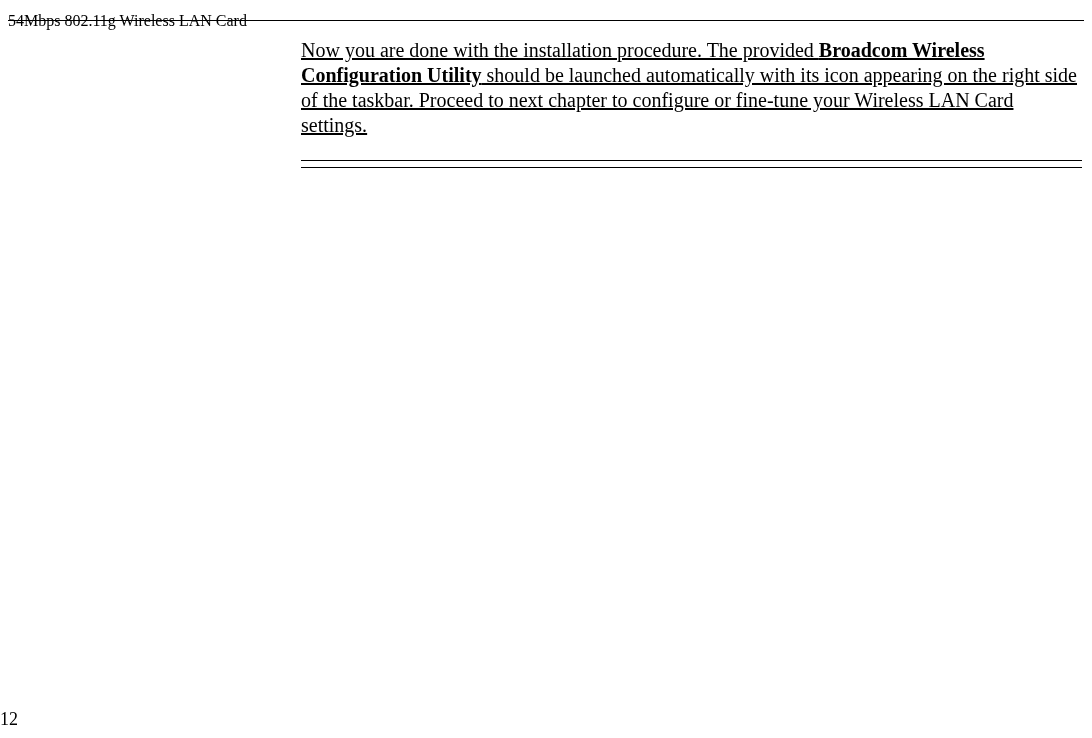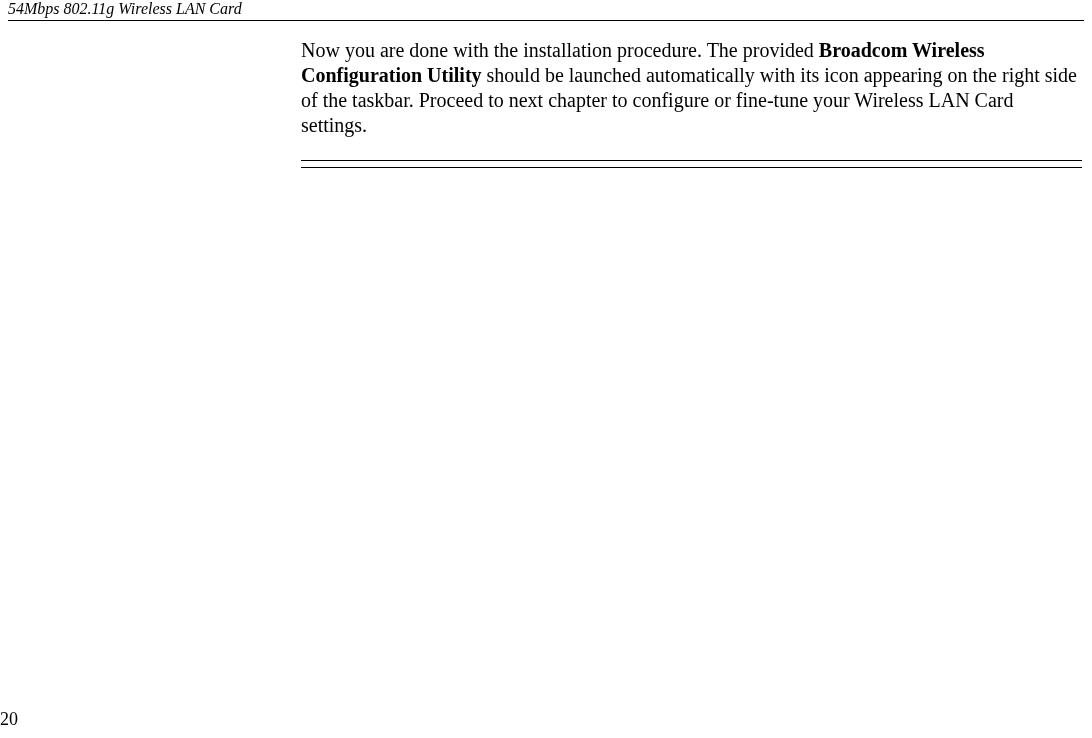--- a/index.html
+++ b/index.html
@@ -9,39 +9,39 @@
     }
     body {
       font-family: 'Times New Roman', Times, serif;
       width: 1092px;
       height: 738px;
       background: white;
       position: relative;
     }
     .header {
       position: absolute;
-      top: 0;
+      top: 12px;
       left: 8px;
-      font-style: italic;
       font-size: 16px;
     }
     .header-line {
       position: absolute;
       top: 20px;
       left: 8px;
       right: 8px;
       border-top: 1px solid black;
     }
     .content {
       position: absolute;
       top: 38px;
       left: 301px;
       right: 10px;
       font-size: 20px;
       line-height: 1.25;
+      text-decoration: underline;
     }
     .paragraph {
       margin-bottom: 18px;
     }
     .note-top-line {
       border-top: 1px solid black;
       margin-top: 22px;
       margin-bottom: 6px;
     }
     .note-bottom-line {
@@ -68,14 +68,14 @@
 
 <div class="content">
   <div class="paragraph">
     <span>Now you are done with the installation procedure. The provided </span><span class="bold">Broadcom Wireless Configuration Utility</span><span> should be launched automatically with its icon appearing on the right side of the taskbar. Proceed to next chapter to configure or fine-tune your Wireless LAN Card settings.</span>
   </div>
   <div class="note-top-line"></div>
   <div class="note-bottom-line"></div>
 </div>
 
 <div class="page-number">
-  <span>20</span>
+  <span>12</span>
 </div>
 
 </body></html>

